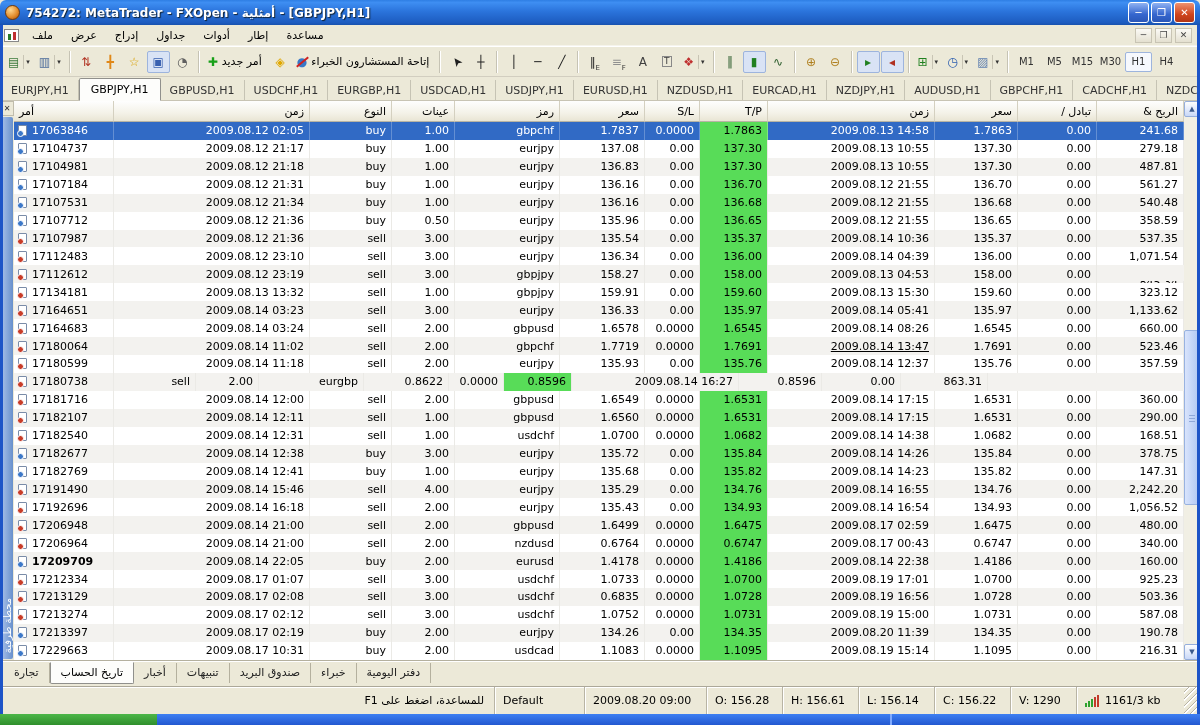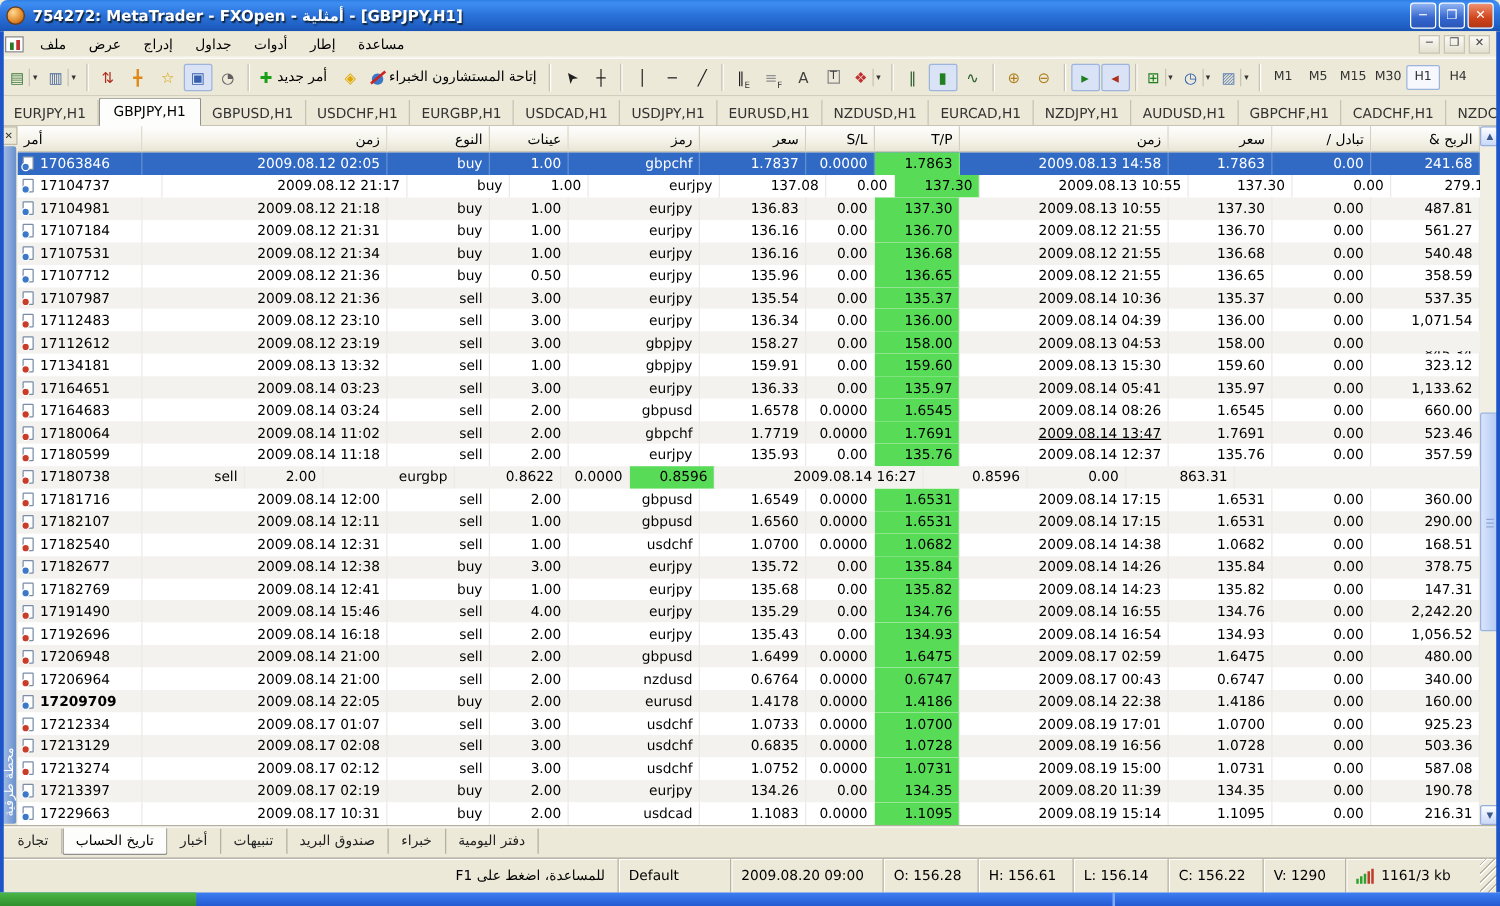--- a/index.html
+++ b/index.html
@@ -353,21 +353,21 @@
         <div class="cell" data-name="cell-symbol" style="width: 105px;">gbpchf</div>
         <div class="cell" data-name="cell-price" style="width: 85px;">1.7837</div>
         <div class="cell" data-name="cell-sl" style="width: 55px;">0.0000</div>
         <div class="cell tp" data-name="cell-tp" style="width: 68px;">1.7863</div>
         <div class="cell" data-name="cell-time2" style="width: 167px;">2009.08.13 14:58</div>
         <div class="cell" data-name="cell-price2" style="width: 83px;">1.7863</div>
         <div class="cell" data-name="cell-swap" style="width: 79px;">0.00</div>
         <div class="cell" data-name="cell-profit" style="width: 87px;">241.68</div>
       </div>
       <div class="row" data-name="table-row">
-        <div class="cell oc" data-name="cell-order" style="width: 116px;">
+        <div class="cell oc" data-name="cell-order" style="width: 100px;">
           <span class="doc buy" data-name="buy-order-icon"></span>
           <span data-name="order-id">17104737</span>
         </div>
         <div class="cell" data-name="cell-time" style="width: 196px;">2009.08.12 21:17</div>
         <div class="cell" data-name="cell-type" style="width: 82px;">buy</div>
         <div class="cell" data-name="cell-lots" style="width: 63px;">1.00</div>
         <div class="cell" data-name="cell-symbol" style="width: 105px;">eurjpy</div>
         <div class="cell" data-name="cell-price" style="width: 85px;">137.08</div>
         <div class="cell" data-name="cell-sl" style="width: 55px;">0.00</div>
         <div class="cell tp" data-name="cell-tp" style="width: 68px;">137.30</div>

